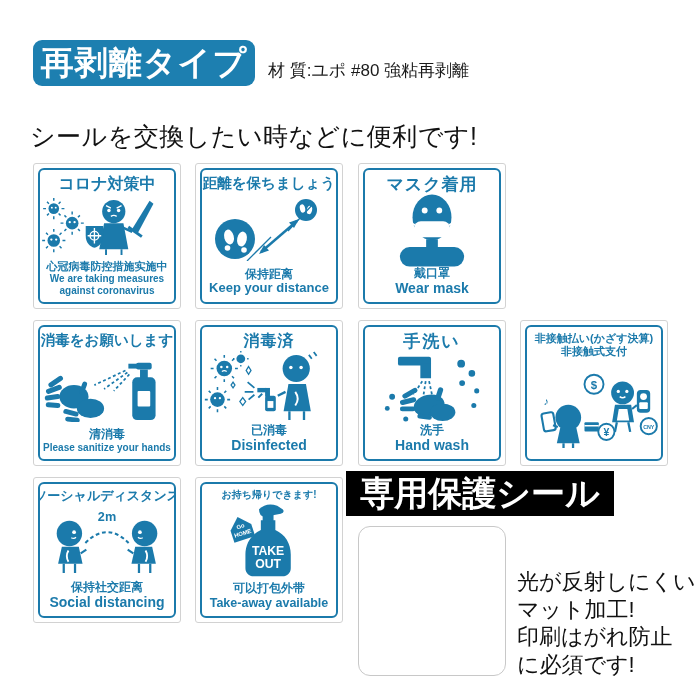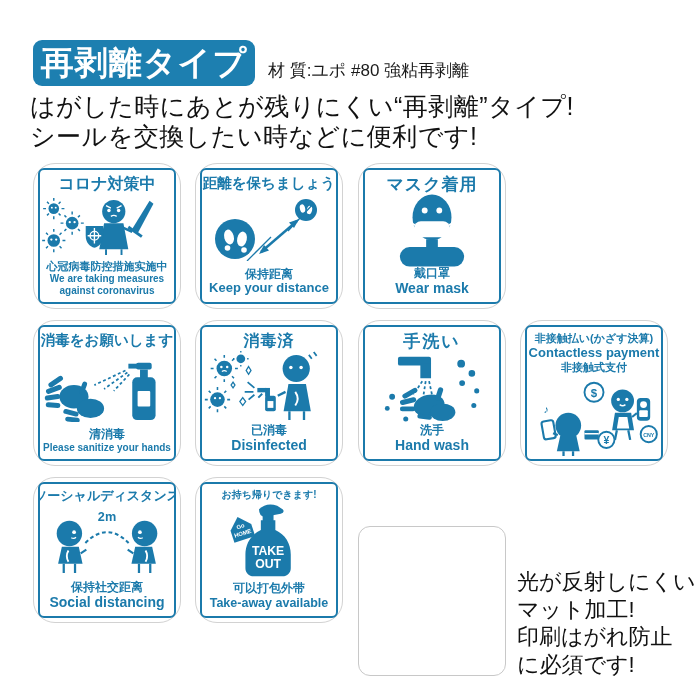--- a/index.html
+++ b/index.html
@@ -7,21 +7,21 @@
   .page{position:absolute;inset:0;background:#fff;text-decoration:underline;}
 
   
   .badge{position:absolute;left:33px;top:40px;width:222px;height:46px;background:#1d7fb0;border-radius:9px;
          color:#fff;font-weight:bold;font-size:33px;display:flex;align-items:center;justify-content:center;letter-spacing:1px;}
   .material{position:absolute;left:268px;top:59px;font-size:17px;color:#1a1a1a;white-space:nowrap;}
   .lead{position:absolute;left:30px;font-size:25px;color:#111;font-weight:500;letter-spacing:.5px;white-space:nowrap;}
   .l1{top:90px}.l2{top:120px}
 
   
-  .card{position:absolute;width:148px;height:146px;background:#fff;border:1px solid #d2d2d2;border-radius:22px;
+  .card{position:absolute;width:148px;height:146px;background:#fff;border:1px solid #d2d2d2;border-radius:3px;
         color:#1b7aab;box-sizing:border-box;}
   .inner{position:absolute;inset:4px;border:2.5px solid currentColor;border-radius:6px;display:flex;
          flex-direction:column;align-items:center;overflow:hidden;background:#fff;}
   .t{font-weight:bold;margin-top:5px;white-space:nowrap;line-height:1.15;}
   .sub{font-weight:bold;white-space:nowrap;line-height:1.25;}
   .ic{flex:1;display:flex;align-items:center;justify-content:center;width:100%;min-height:0;}
   .ic svg{display:block;}
   .cn{font-weight:bold;white-space:nowrap;line-height:1.2;}
   .en{font-weight:bold;white-space:nowrap;line-height:1.15;margin-bottom:6px;}
   .en2{font-weight:bold;white-space:nowrap;line-height:1.2;}
@@ -38,21 +38,20 @@
                border:1.5px solid #c8c8c8;border-radius:12px;box-sizing:border-box;}
   .seal-desc{position:absolute;left:517px;top:524px;font-size:22px;line-height:27.5px;color:#111;font-weight:500;white-space:nowrap;margin-top:44px;}
 </style>
 </head>
 <body>
 
 <div class="page">
 
   <div class="badge">再剥離タイプ</div>
   <div class="material">材 質:ユポ #80 強粘再剥離</div>
-  <div class="lead l1">はがした時にあとが残りにくい“再剥離”タイプ!</div>
   <div class="lead l2">シールを交換したい時などに便利です!</div>
 
   <div class="card" style="left:33px;top:163px">
     <div class="inner">
       <div class="t f16">コロナ対策中</div>
       <div class="ic">
         <svg width="134" height="60" viewBox="0 0 134 62" fill="currentColor" stroke="none">
           <circle cx="12" cy="12" r="5.5"></circle>
           <path d="M12 4 V1 M12 20 V23 M4 12 H1 M20 12 H23 M7 7 L5 5 M17 7 L19 5 M7 17 L5 19 M17 17 L19 19" stroke="currentColor" stroke-width="1.5" fill="none"></path>
           <circle cx="10" cy="11" r="1" fill="#fff"></circle>
@@ -222,21 +221,20 @@
         </svg>
       </div>
       <div class="cn f12">洗手</div>
       <div class="en f14">Hand wash</div>
     </div>
   </div>
 
   <div class="card" style="left:520px;top:320px">
     <div class="inner">
       <div class="t f11">非接触払い(かざす決算)</div>
-      <div class="sub f13">Contactless payment</div>
       <div class="sub f11">非接触式支付</div>
       <div class="ic">
         <svg width="128" height="80" viewBox="0 0 134 84" fill="currentColor">
           <text x="14" y="38" font-size="11" font-weight="bold" fill="currentColor">♪</text>
           <circle cx="40" cy="51" r="13.5"></circle>
           <path d="M28 78 L52 78 L48.5 62 L31.5 62 Z"></path>
           <path d="M35 78 V83 M45 78 V83" stroke="currentColor" stroke-width="2.4" fill="none"></path>
           <rect x="13" y="46" width="12.5" height="19" rx="2.5" fill="#fff" stroke="currentColor" stroke-width="2.2" transform="rotate(-10 19 55)"></rect>
           <path d="M29 61 L24 59" stroke="currentColor" stroke-width="2.2" fill="none"></path>
           <rect x="57" y="56" width="15" height="9.5" rx="1"></rect>
@@ -306,20 +304,21 @@
           <path d="M44 8 Q52 0 64 4 L70 8 Q73 11 68 13 L52 16 Q44 17 44 8 Z"></path>
           <text x="54" y="58" font-size="13.5" font-weight="bold" text-anchor="middle" fill="#fff">TAKE</text>
           <text x="54" y="73" font-size="13.5" font-weight="bold" text-anchor="middle" fill="#fff">OUT</text>
         </svg>
       </div>
       <div class="cn f12">可以打包外带</div>
       <div class="en f125">Take-away available</div>
     </div>
   </div>
 
+  <div class="seal-heading">専用保護シール</div>
   <div class="seal-square"></div>
   <div class="seal-desc">
     <div>光が反射しにくい</div>
     <div>マット加工!</div>
     <div>印刷はがれ防止</div>
     <div>に必須です!</div>
   </div>
 
 </div>
 

